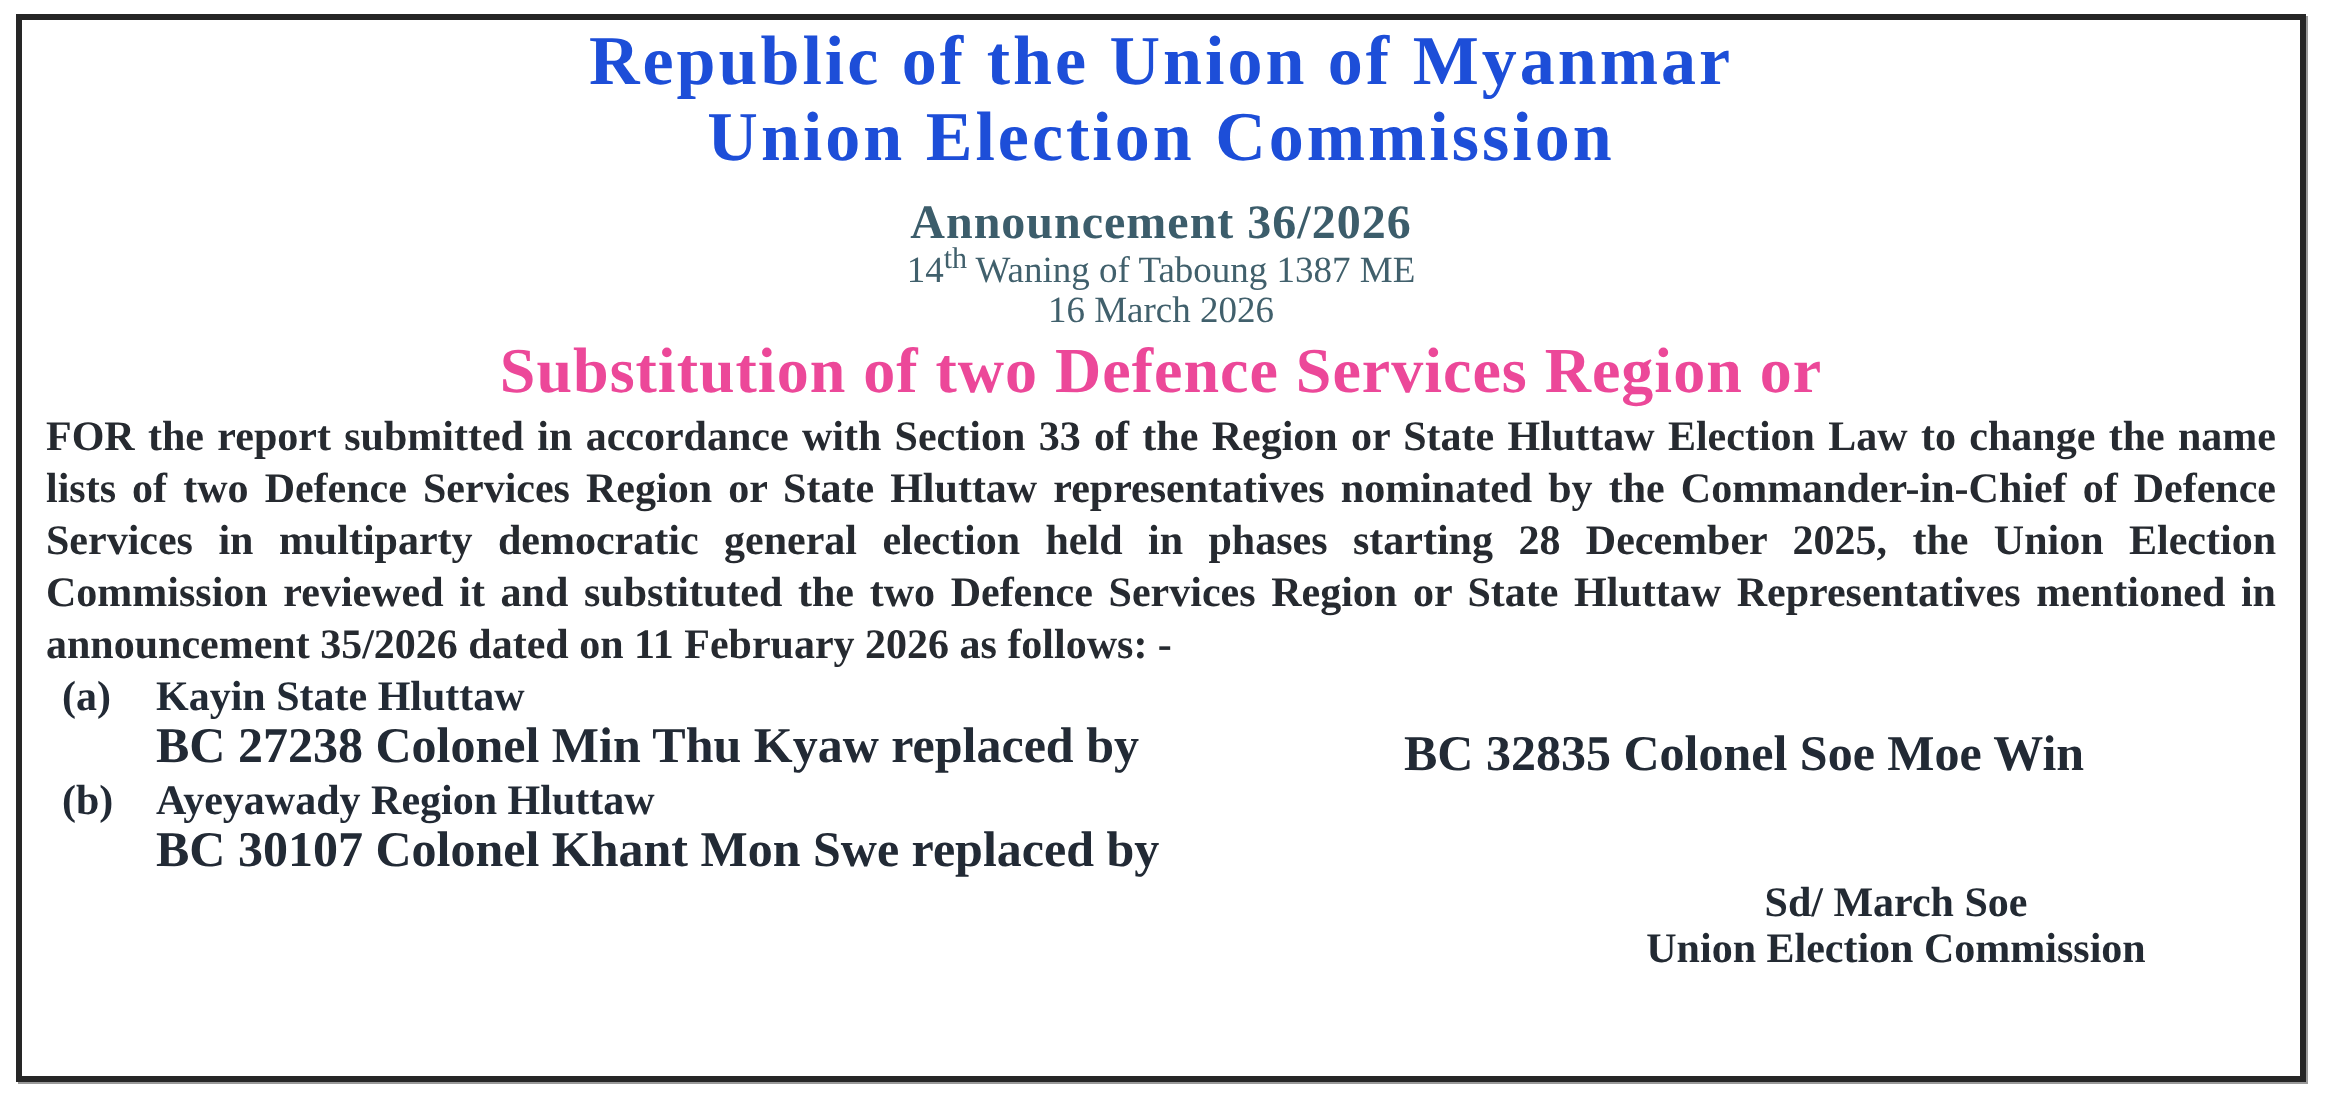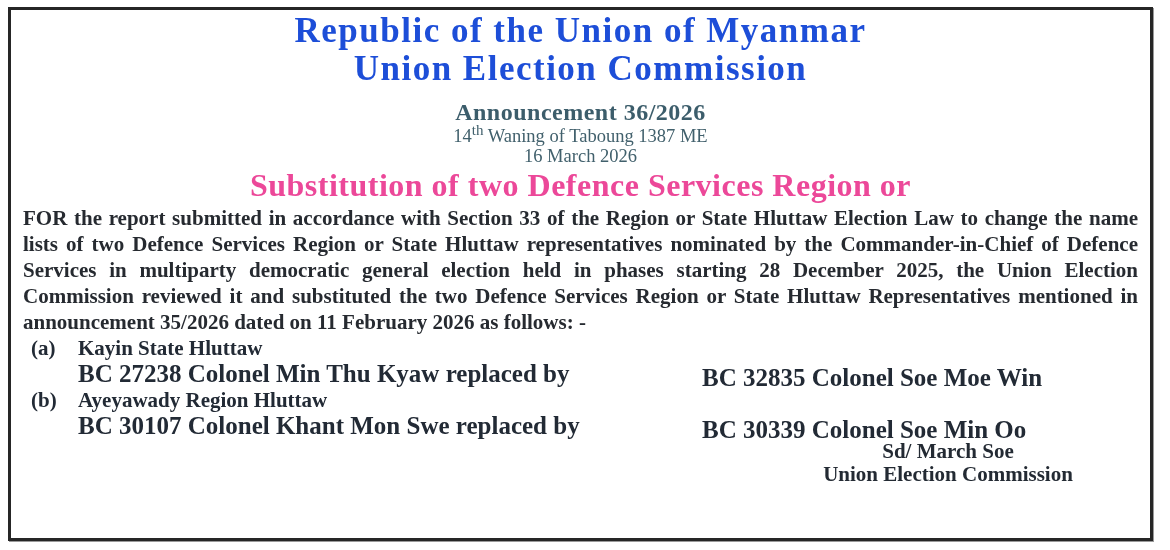--- a/index.html
+++ b/index.html
@@ -141,21 +141,20 @@
       <span>BC 27238 Colonel Min Thu Kyaw replaced by</span>
       <span class="replacement-new">BC 32835 Colonel Soe Moe Win</span>
     </div>
 
     <div class="sub-item-title">
       <span class="sub-item-marker">(b)</span>
       <span>Ayeyawady Region Hluttaw</span>
     </div>
     <div class="sub-item-replacement">
       <span>BC 30107 Colonel Khant Mon Swe replaced by</span>
-      <span class="replacement-new">BC 30339 Colonel Soe Min Oo</span>
     </div>
 
     <div class="signature-block">
       <div class="sig-line">Sd/ March Soe</div>
       <div class="sig-line">Union Election Commission</div>
     </div>
 
   </div>
 </div>
 

